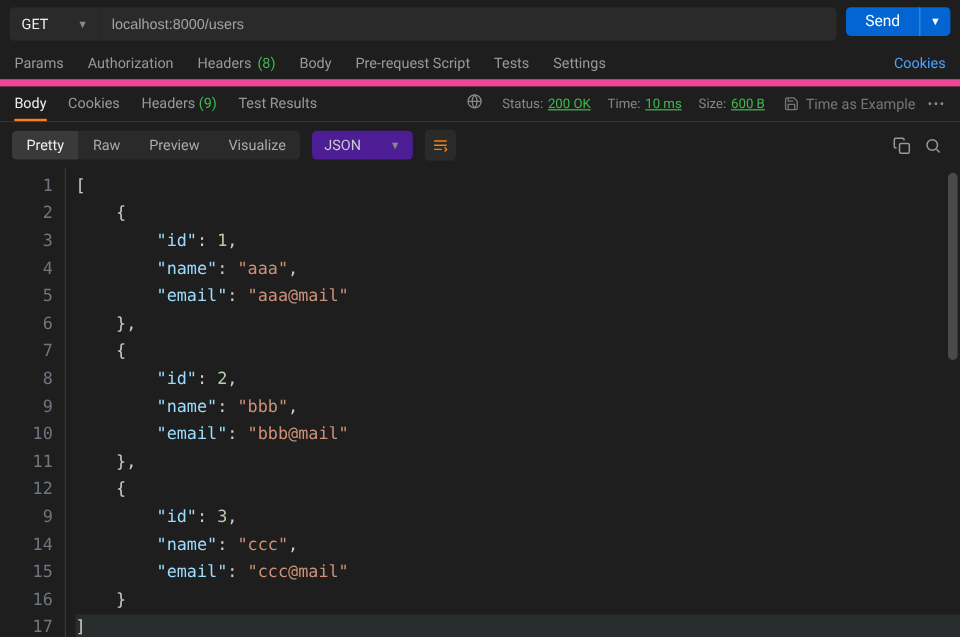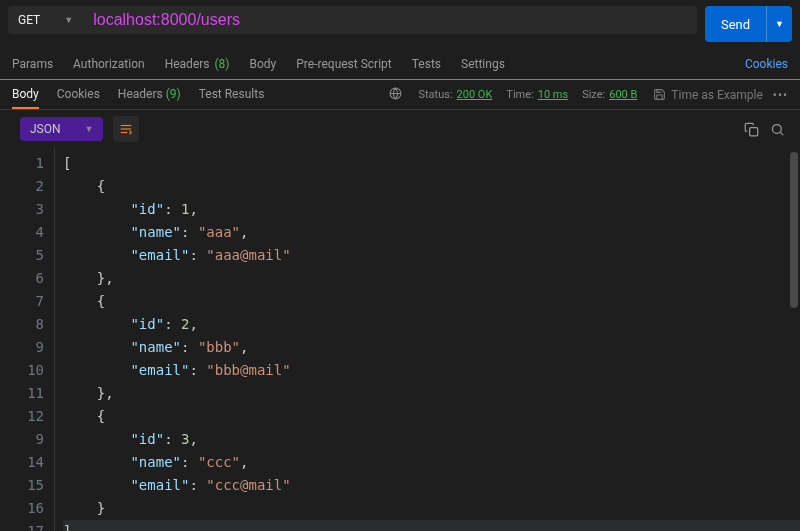--- a/index.html
+++ b/index.html
@@ -30,54 +30,54 @@
     gap: 24px;
     height: 28px;
     cursor: pointer;
   }
   .method-select .chev { font-size: 9px; color: #888; }
   .url-input {
     flex: 1;
     background: #2a2a2a;
     border: none;
     outline: none;
-    color: #d946ef;
+    color: #a3a3a3;
     padding: 0 10px;
-    font-size: 16px;
+    font-size: 12px;
     height: 28px;
     border-top-right-radius: 4px;
     border-bottom-right-radius: 4px;
   }
   .send-btn {
     display: flex;
     align-items: center;
     background: #0265d2;
     color: #fff;
     border-radius: 4px;
     margin-left: 8px;
-    height: 36px;
+    height: 24px;
     cursor: pointer;
     font-size: 13px;
   }
   .send-btn .label { padding: 0 16px; }
   .send-btn .chev {
     border-left: 1px solid rgba(255,255,255,0.25);
     padding: 0 8px;
     height: 100%;
     display: flex;
     align-items: center;
     font-size: 9px;
   }
   
   .tabs-row {
     display: flex;
     align-items: center;
     padding: 0 12px;
     height: 32px;
-    border-bottom: 1px solid #ec4899;
+    border-bottom: 6px solid #ec4899;
   }
   .tab {
     color: #999;
     font-size: 12px;
     margin-right: 20px;
     cursor: pointer;
   }
   .tab .count-g { color: #3fb950; margin-left: 2px; }
   .tabs-row .spacer { flex: 1; }
   .cookies-link { color: #4ba3ff; font-size: 12px; cursor: pointer; }
@@ -252,20 +252,26 @@
         <path d="M19 21H5a2 2 0 01-2-2V5a2 2 0 012-2h11l5 5v11a2 2 0 01-2 2z"></path>
         <polyline points="17 21 17 13 7 13 7 21"></polyline>
         <polyline points="7 3 7 8 15 8"></polyline>
       </svg>
     <span>Time as Example</span>
   </span>
   <span class="dots">•••</span>
 </div>
 
 <div class="viewer-bar">
+  <div class="pill-group">
+    <div class="pill active">Pretty</div>
+    <div class="pill">Raw</div>
+    <div class="pill">Preview</div>
+    <div class="pill">Visualize</div>
+  </div>
   <div class="fmt-select">
     <span>JSON</span>
     <span class="chev">▼</span>
   </div>
   <div class="wrap-btn">
     <svg width="14" height="14" viewBox="0 0 24 24" fill="none" stroke-width="2">
         <line x1="3" y1="6" x2="21" y2="6"></line>
         <line x1="3" y1="12" x2="21" y2="12"></line>
         <line x1="3" y1="18" x2="14" y2="18"></line>
         <polyline points="18 15 21 18 18 21"></polyline>

